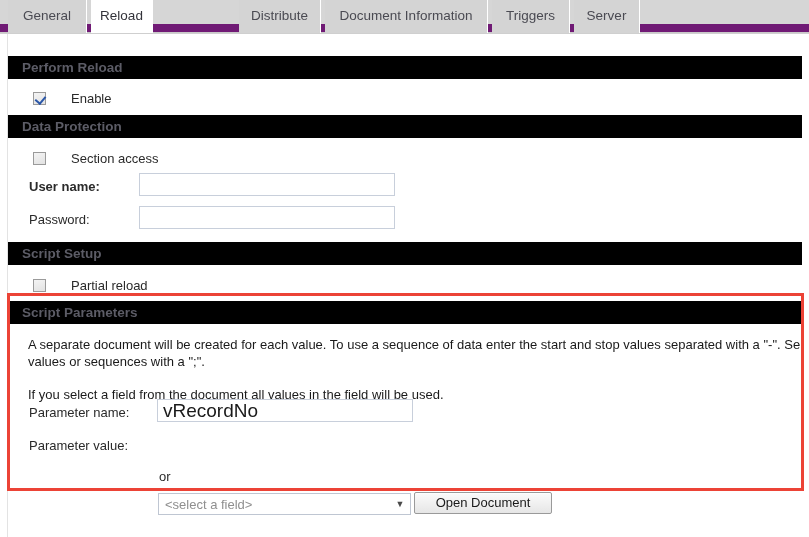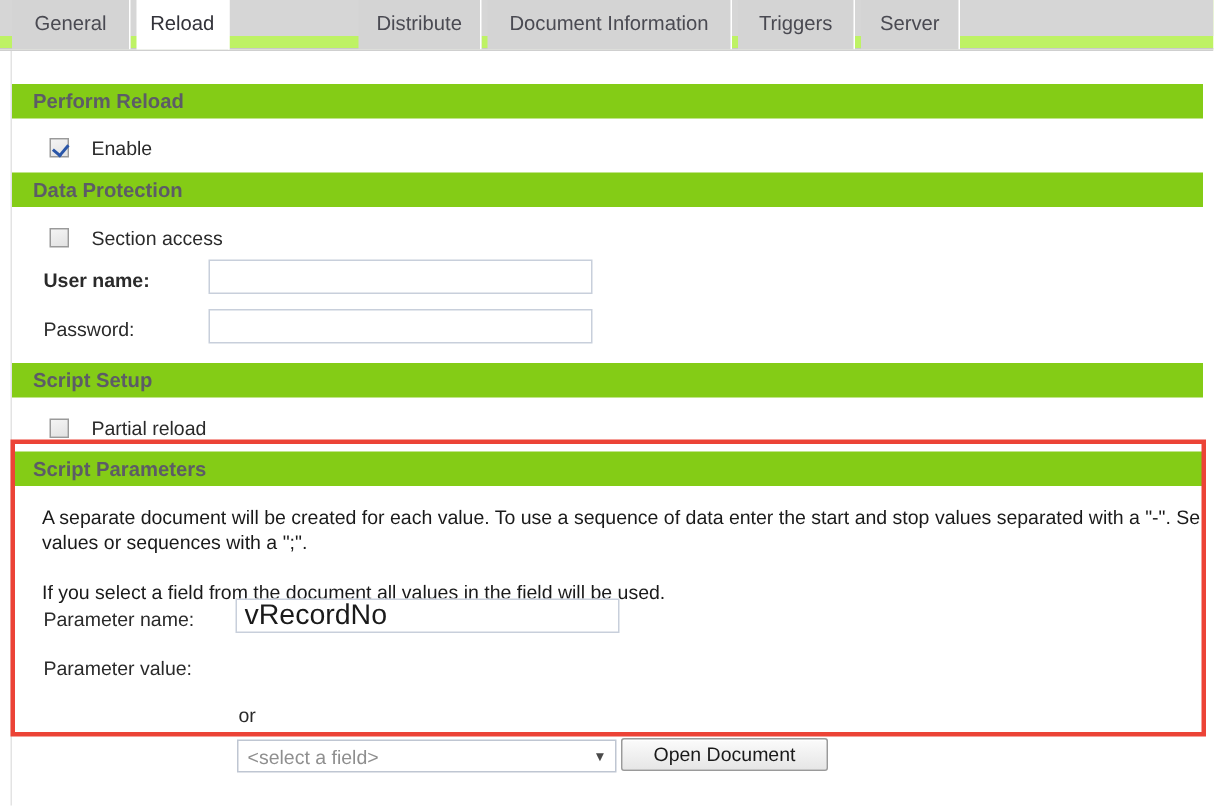--- a/index.html
+++ b/index.html
@@ -16,21 +16,21 @@
     height: 537px;
     background: #ffffff;
   }
 
   
   .tabstrip {
     position: absolute;
     left: 0; top: 0;
     width: 809px;
     height: 33px;
-    background: #bef264;
+    background: #701a75;
     border-bottom: 1px solid #c9c9c9;
   }
   .tabstrip-fill {
     position: absolute;
     left: 0; top: 0;
     width: 809px; height: 24px;
     background: #d6d6d6;
   }
   .tab {
     position: absolute;
@@ -69,35 +69,35 @@
     border-left: 1px solid #e3e3e3;
     background: #ffffff;
   }
 
   
   .section-head {
     position: absolute;
     left: 8px;
     width: 794px;
     height: 23px;
-    background: #84cc16;
+    background: #000000;
     color: #5c5c66;
     font-size: 13.5px;
     font-weight: bold;
     line-height: 23px;
     padding-left: 14px;
     white-space: nowrap;
   }
 
   
   .cbrow {
     position: absolute;
     display: flex;
     align-items: center;
-    gap: 15px;
+    gap: 25px;
     font-size: 13px;
     color: #2a2a2a;
     white-space: nowrap;
   }
   .cbox {
     width: 13px; height: 13px;
     border: 1px solid #9a9a9a;
     background: linear-gradient(160deg, #f4f4f4 0%, #e2e2e2 100%);
     position: relative;
     flex: 0 0 auto;

